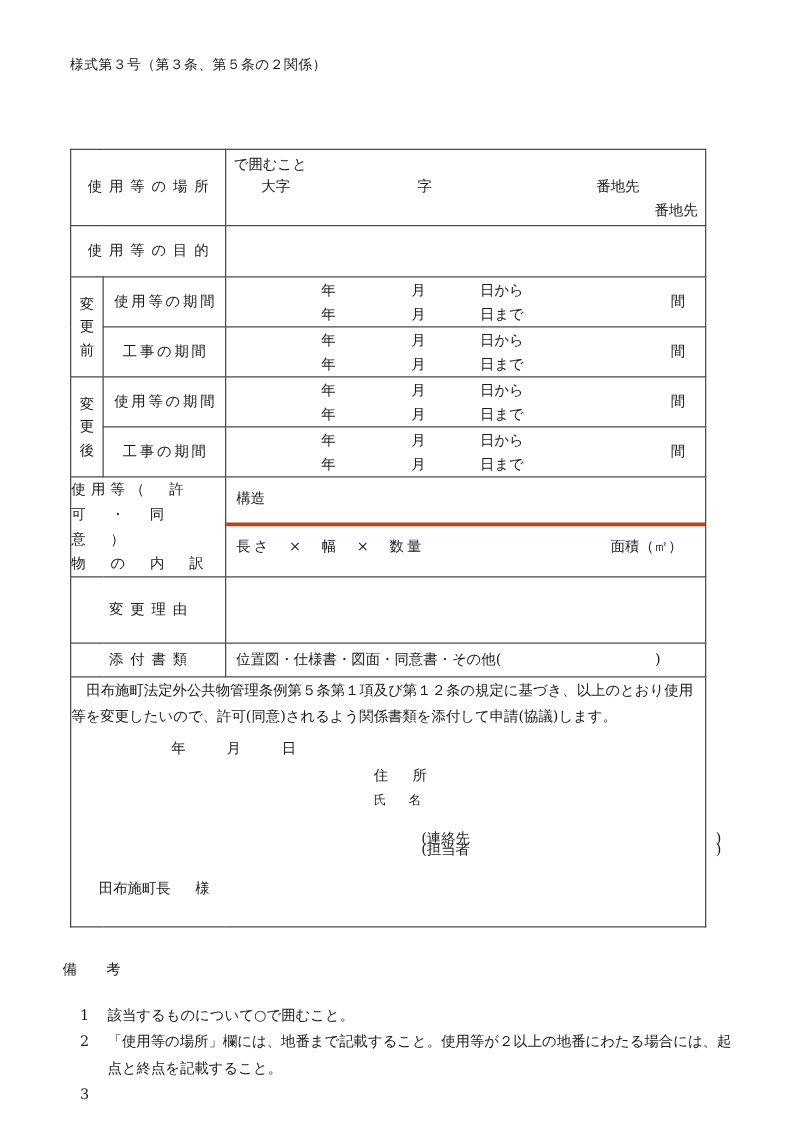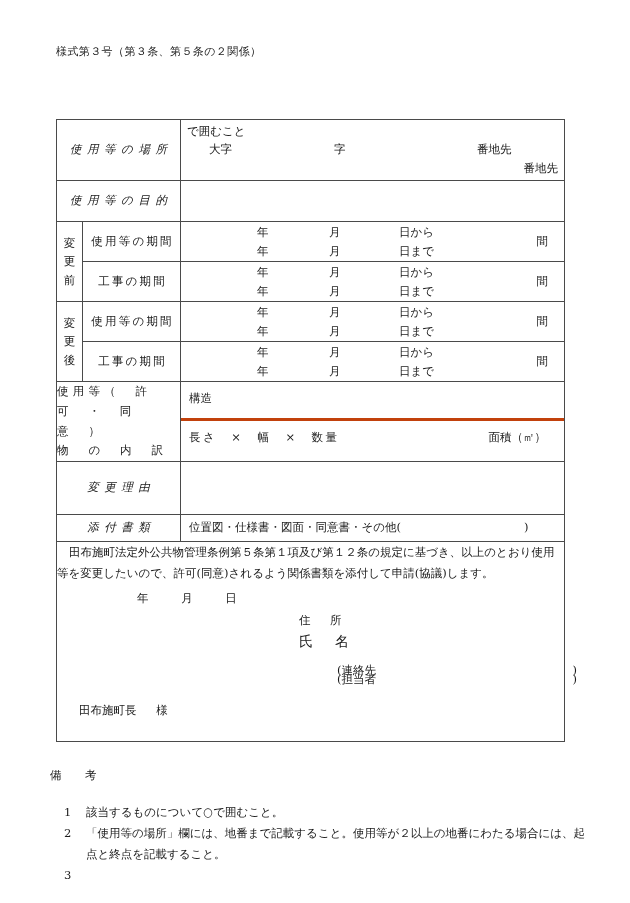--- a/index.html
+++ b/index.html
@@ -65,21 +65,20 @@
   
   .lbl {
     width: 124px;
     text-align: center;
     padding: 2px 6px;
     line-height: 1.55;
   }
   .lbl-spread {
     letter-spacing: 5.5px;
     text-indent: 5.5px;
-    font-style: italic;
   }
   .lbl-multi {
     text-align: left;
     padding: 3px 0 3px 10px;
     line-height: 1.72;
     letter-spacing: 4.2px;
   }
 
   
   .vlbl {
@@ -130,21 +129,21 @@
     position: absolute;
     left: 0;
     width: 100%;
     height: 19px;
     line-height: 19px;
   }
   .period .pr-line.l1 { top: 1px; }
   .period .pr-line.l2 { top: 20px; }
   .pr-y  { position: absolute; left: 76px;  }
   .pr-m  { position: absolute; left: 148px; }
-  .pr-d  { position: absolute; left: 218px; }
+  .pr-d  { position: absolute; left: 203px; }
   .pr-span {
     position: absolute;
     right: 16px;
     top: 0;
     height: 39px;
     line-height: 39px;
   }
 
   
   .struct-top {
@@ -216,21 +215,21 @@
     position: absolute;
     left: 242px;
     top: 22px;
     font-size: 11.5px;
     letter-spacing: 4px;
   }
   .sig-name {
     position: absolute;
     left: 242px;
     top: 42px;
-    font-size: 14px;
+    font-size: 10px;
     letter-spacing: 4px;
   }
   .sig-contact {
     position: absolute;
     left: 280px;
     top: 72px;
     width: 240px;
     font-size: 11.5px;
   }
   .sig-person {

